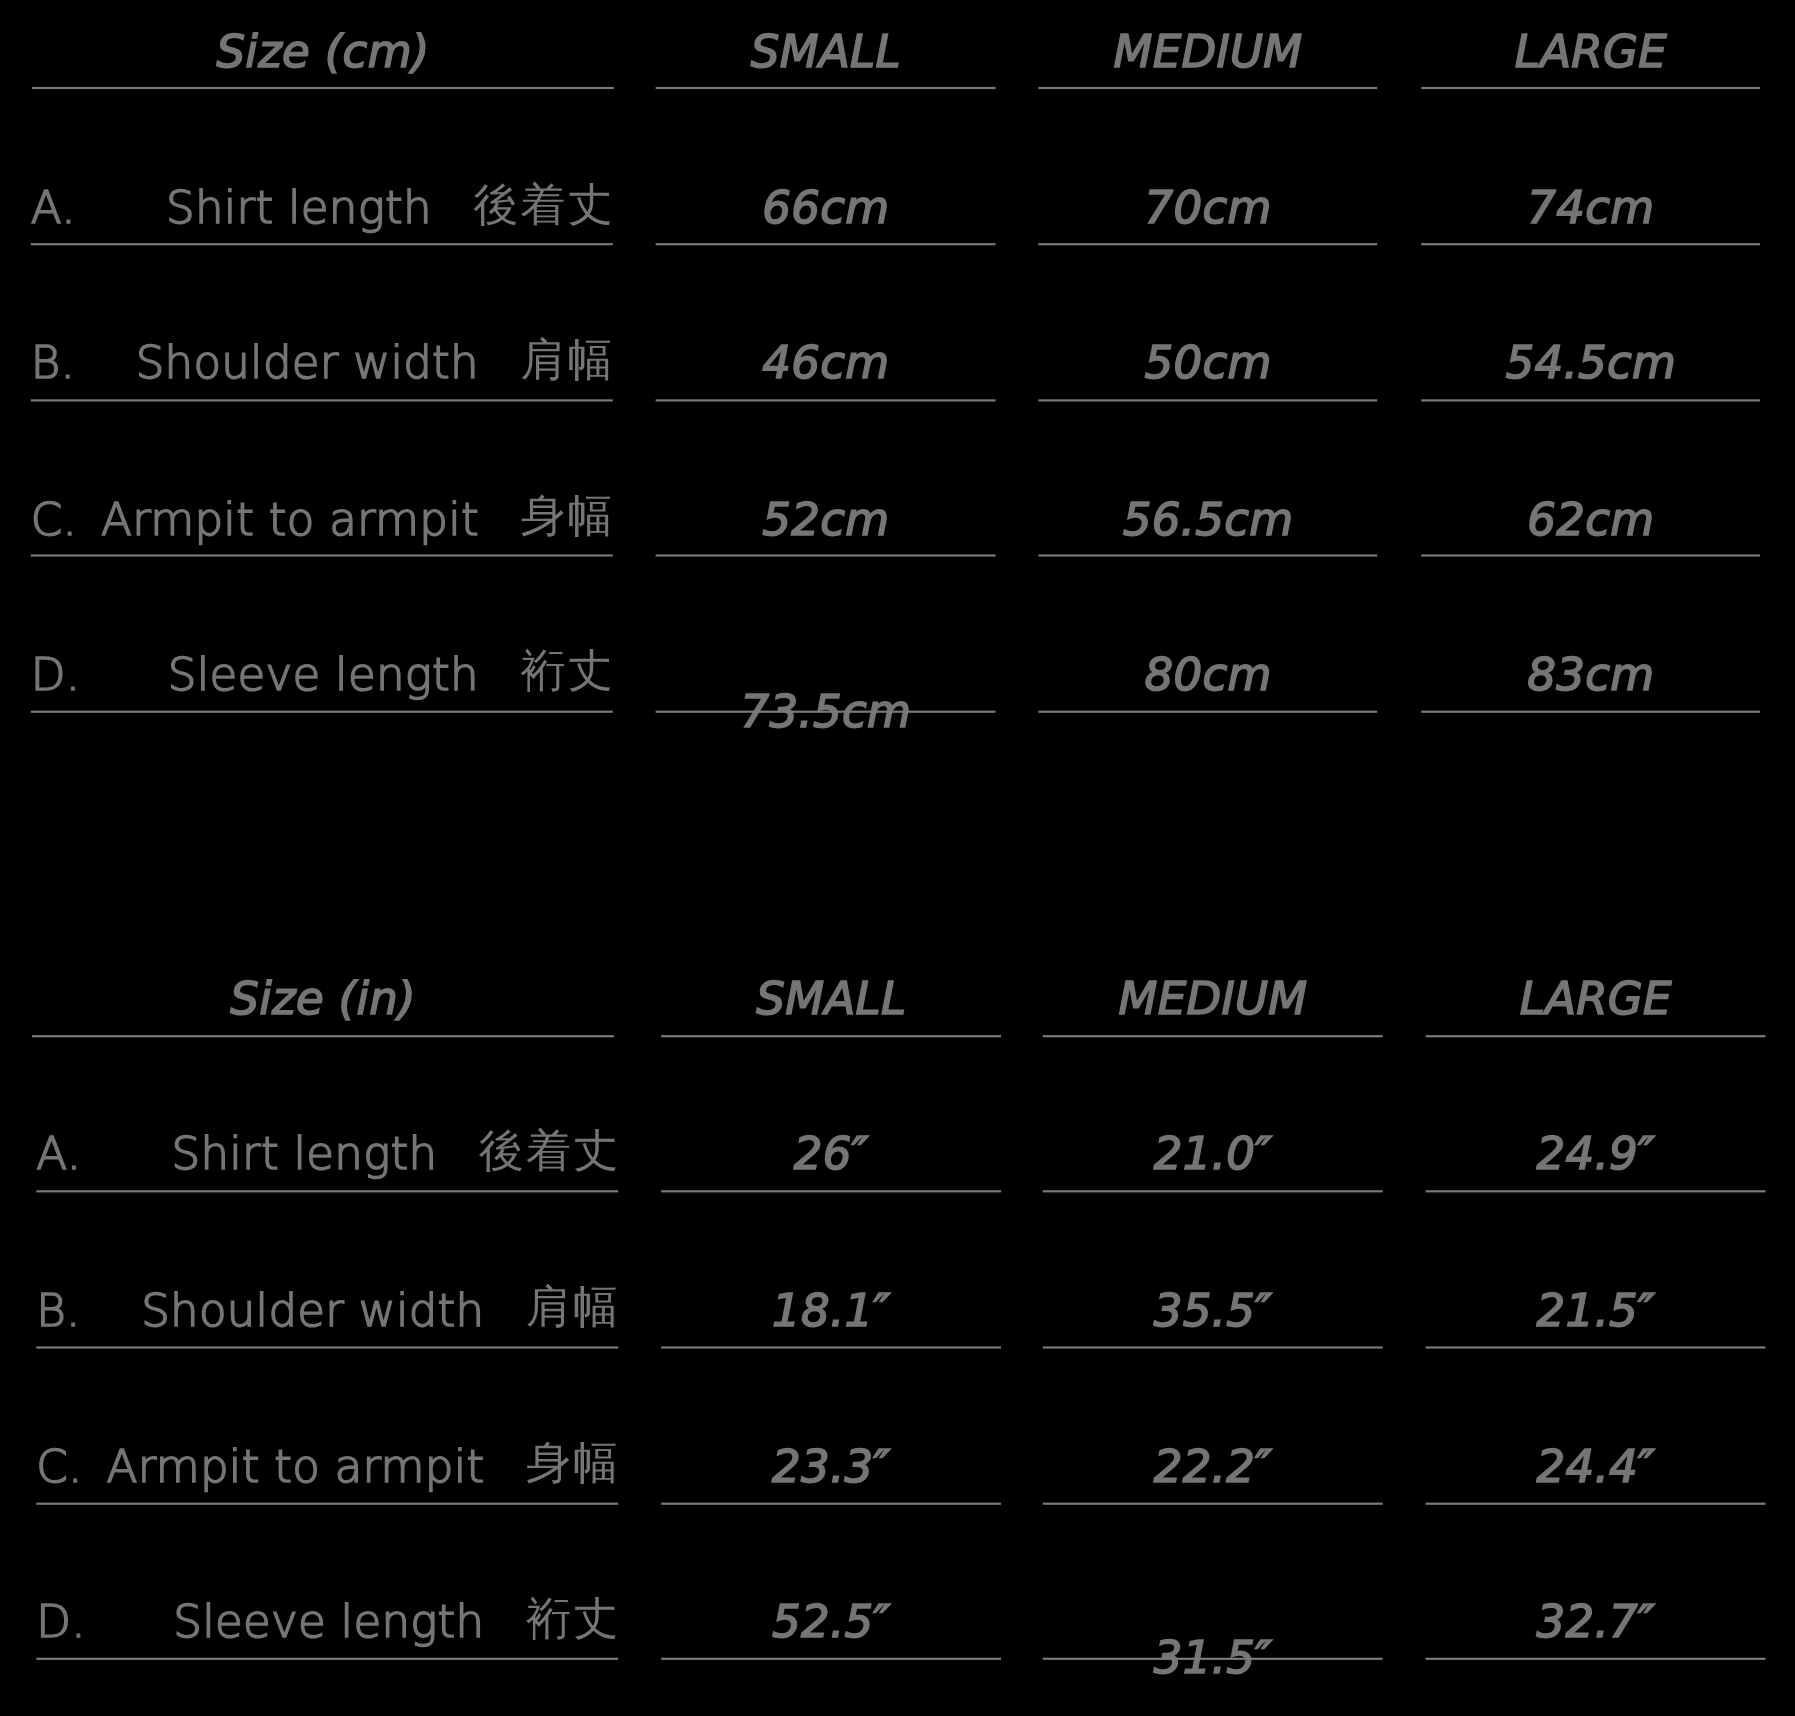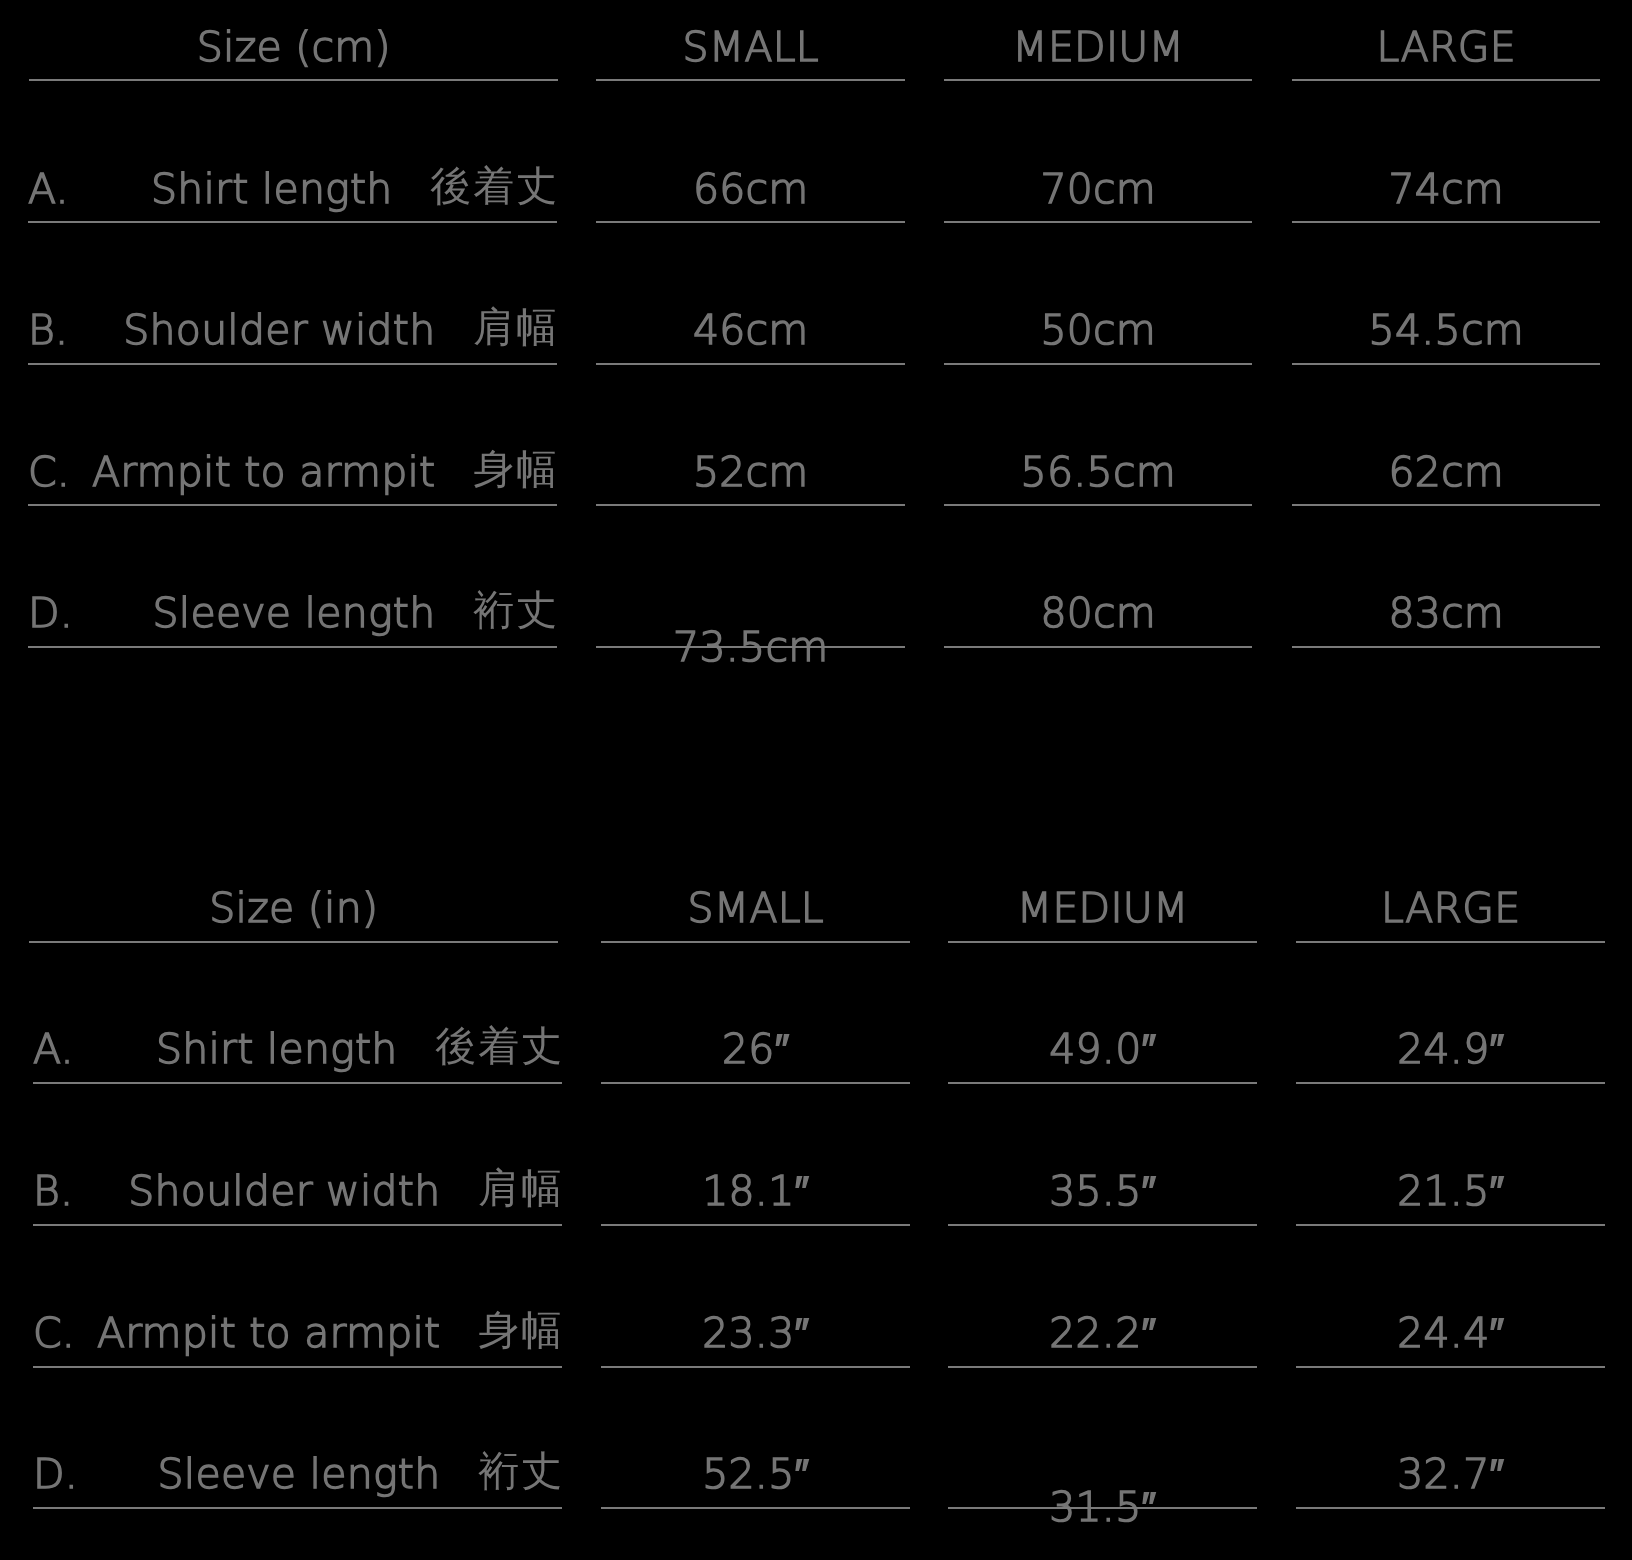--- a/index.html
+++ b/index.html
@@ -30,20 +30,21 @@
 
   
   .txt {
     position:absolute;
     white-space:nowrap;
     font-size:41px;
     line-height:41px;
     font-weight:300;
     -webkit-text-stroke:1.5px var(--ink);
     color:var(--ink);
+    font-style:italic;
   }
 
   
   .label-line {
     position:absolute;
     display:flex;
     justify-content:space-between;
     align-items:baseline;
     white-space:nowrap;
     font-size:41px;
@@ -229,21 +230,21 @@
       <div class="rule size-in-hr1"></div>
       <div class="rule size-in-hr2"></div>
       <div class="rule size-in-hr3"></div>
     </div>
     <div class="trow">
       <div class="label-line size-in-l0">
         <span class="lat">A.</span>
         <span class="name-group"><span class="lat">Shirt length</span><span class="jp">後着丈</span></span>
       </div>
       <div class="txt lat ctr size-in-v00">26″</div>
-      <div class="txt lat ctr size-in-v01">49.0″</div>
+      <div class="txt lat ctr size-in-v01">21.0″</div>
       <div class="txt lat ctr size-in-v02">24.9″</div>
       <div class="rule size-in-r00"></div>
       <div class="rule size-in-r01"></div>
       <div class="rule size-in-r02"></div>
       <div class="rule size-in-r03"></div>
     </div>
     <div class="trow">
       <div class="label-line size-in-l1">
         <span class="lat">B.</span>
         <span class="name-group"><span class="lat">Shoulder width</span><span class="jp">肩幅</span></span>

